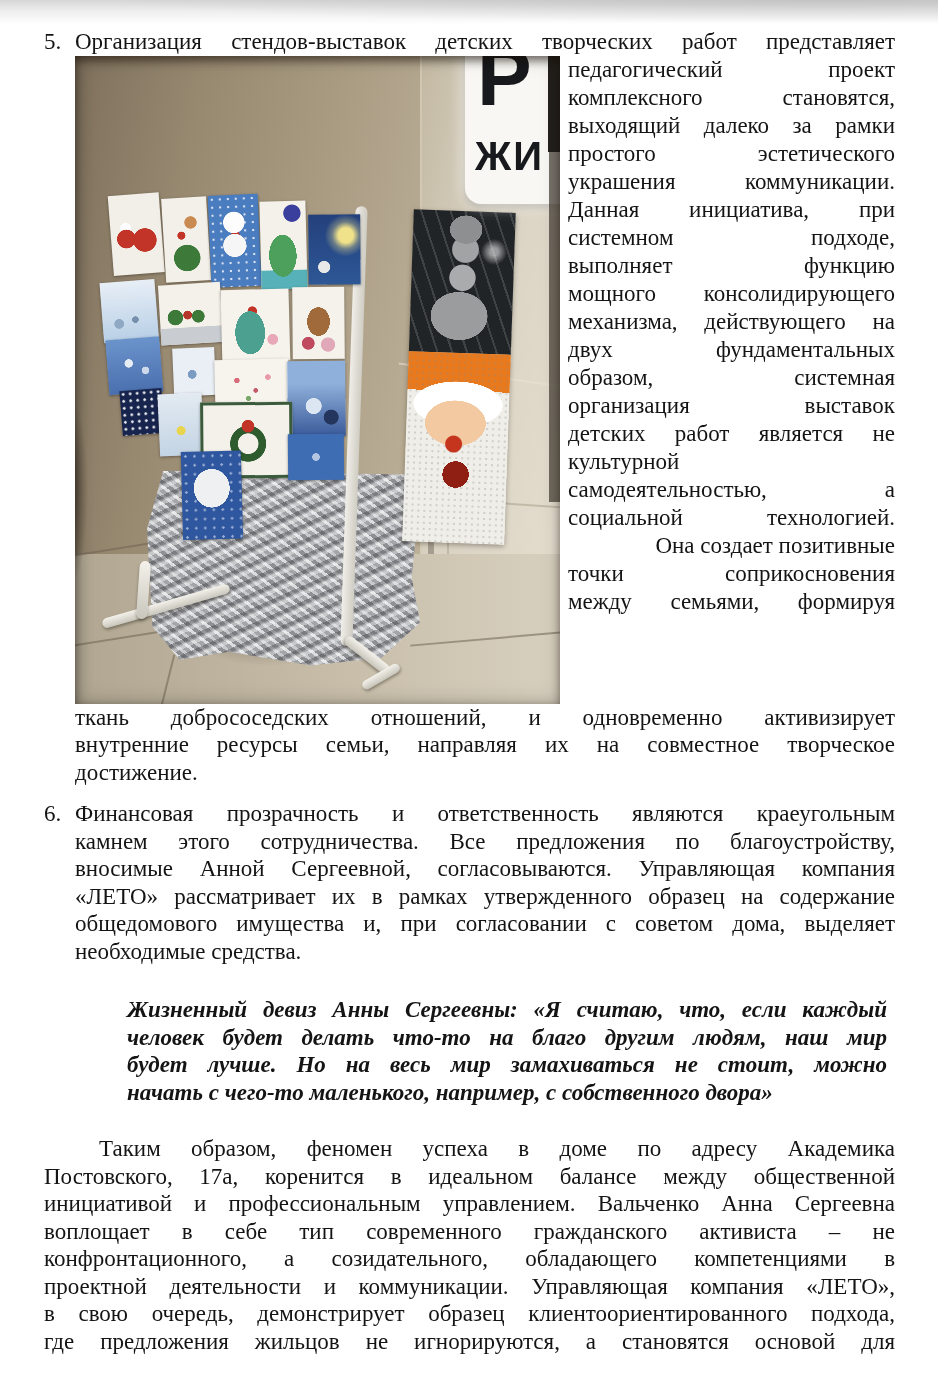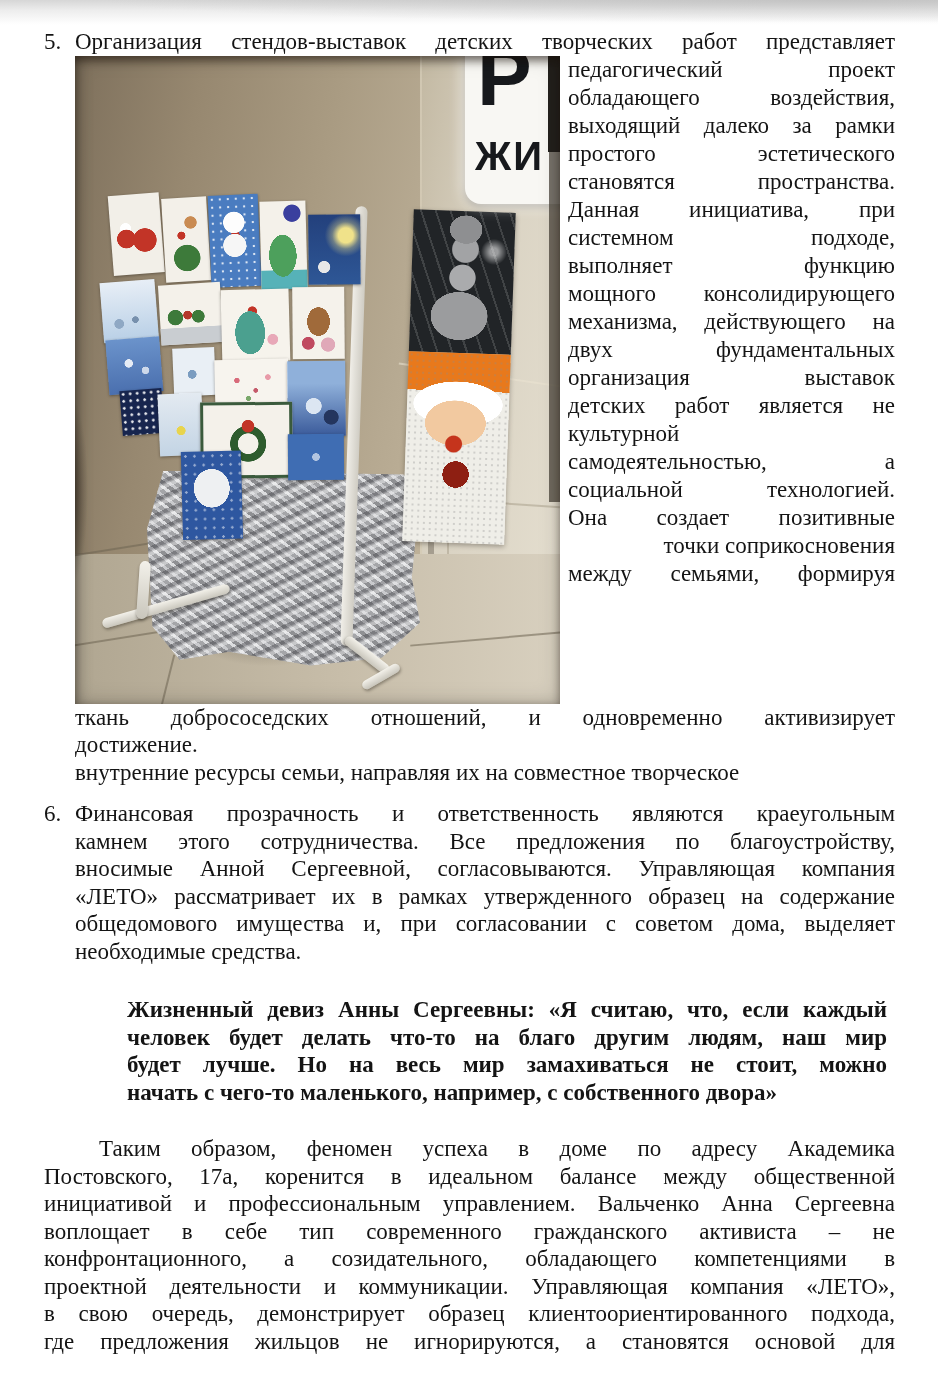--- a/index.html
+++ b/index.html
@@ -18,21 +18,21 @@
   .li{position:relative;padding-left:31px;}
   .num{position:absolute;left:0;top:0;line-height:27.5px;}
   .line{text-align:justify;text-align-last:justify;line-height:27.5px;}
   .jlines-end .line:last-child{text-align-last:auto;}
   .first-line .line{line-height:27.5px;}
   .item5-row{display:flex;height:648px;overflow:hidden;}
   .col-text{margin-left:8px;width:327px;flex:none;}
   .col-text .line{line-height:28px;}
   .col-text .line:nth-child(18){text-align-last:right;}
   .item6{margin-top:14px;}
-  .quote{margin:31px 8px 0 83px;font-weight:bold;}
+  .quote{margin:31px 8px 0 83px;font-weight:bold;font-style:italic;}
   .closing{margin-top:29px;}
   .closing .line:first-child{text-indent:55px;}
 
   
   .photo{
     position:relative;flex:none;width:488px;height:648px;margin-left:-3px;
     overflow:hidden;background:linear-gradient(100deg,#7e705c 0%,#978870 22%,#a99b82 45%,#b6a991 62%,#bdb098 72%);
   }
   .photo::after{content:'';position:absolute;inset:0;z-index:40;pointer-events:none;
     box-shadow:inset 0 5px 9px rgba(25,16,8,.5), inset 10px 0 16px -8px rgba(0,0,0,.5), inset 0 0 22px rgba(0,0,0,.18);}
@@ -186,45 +186,46 @@
         <div class="sign">
           <div class="sign-p">Р</div>
           <div class="sign-zhi">ЖИ</div>
         </div>
         <div class="right-strip"></div>
         <div class="right-strip2"></div>
       </div>
 
       <div class="col-text jlines-all">
           <div class="line">педагогический проект</div>
-          <div class="line">обладающего воздействия,</div>
+          <div class="line">комплексного становятся,</div>
           <div class="line">выходящий далеко за рамки</div>
           <div class="line">простого эстетического</div>
-          <div class="line">становятся пространства.</div>
+          <div class="line">украшения коммуникации.</div>
           <div class="line">Данная инициатива, при</div>
           <div class="line">системном подходе,</div>
           <div class="line">выполняет функцию</div>
           <div class="line">мощного консолидирующего</div>
           <div class="line">механизма, действующего на</div>
           <div class="line">двух фундаментальных</div>
+          <div class="line">образом, системная</div>
           <div class="line">организация выставок</div>
           <div class="line">детских работ является не</div>
           <div class="line">культурной</div>
           <div class="line">самодеятельностью, а</div>
           <div class="line">социальной технологией.</div>
           <div class="line">Она создает позитивные</div>
           <div class="line">точки соприкосновения</div>
           <div class="line">между семьями, формируя</div>
         </div>
     </div>
 
     <div class="jlines-end">
         <div class="line">ткань добрососедских отношений, и одновременно активизирует</div>
+        <div class="line">внутренние ресурсы семьи, направляя их на совместное творческое</div>
         <div class="line">достижение.</div>
-        <div class="line">внутренние ресурсы семьи, направляя их на совместное творческое</div>
       </div>
   </div>
 
   <div class="li item6">
     <span class="num">6.</span>
     <div class="jlines-end">
         <div class="line">Финансовая прозрачность и ответственность являются краеугольным</div>
         <div class="line">камнем этого сотрудничества. Все предложения по благоустройству,</div>
         <div class="line">вносимые Анной Сергеевной, согласовываются. Управляющая компания</div>
         <div class="line">«ЛЕТО» рассматривает их в рамках утвержденного образец на содержание</div>

